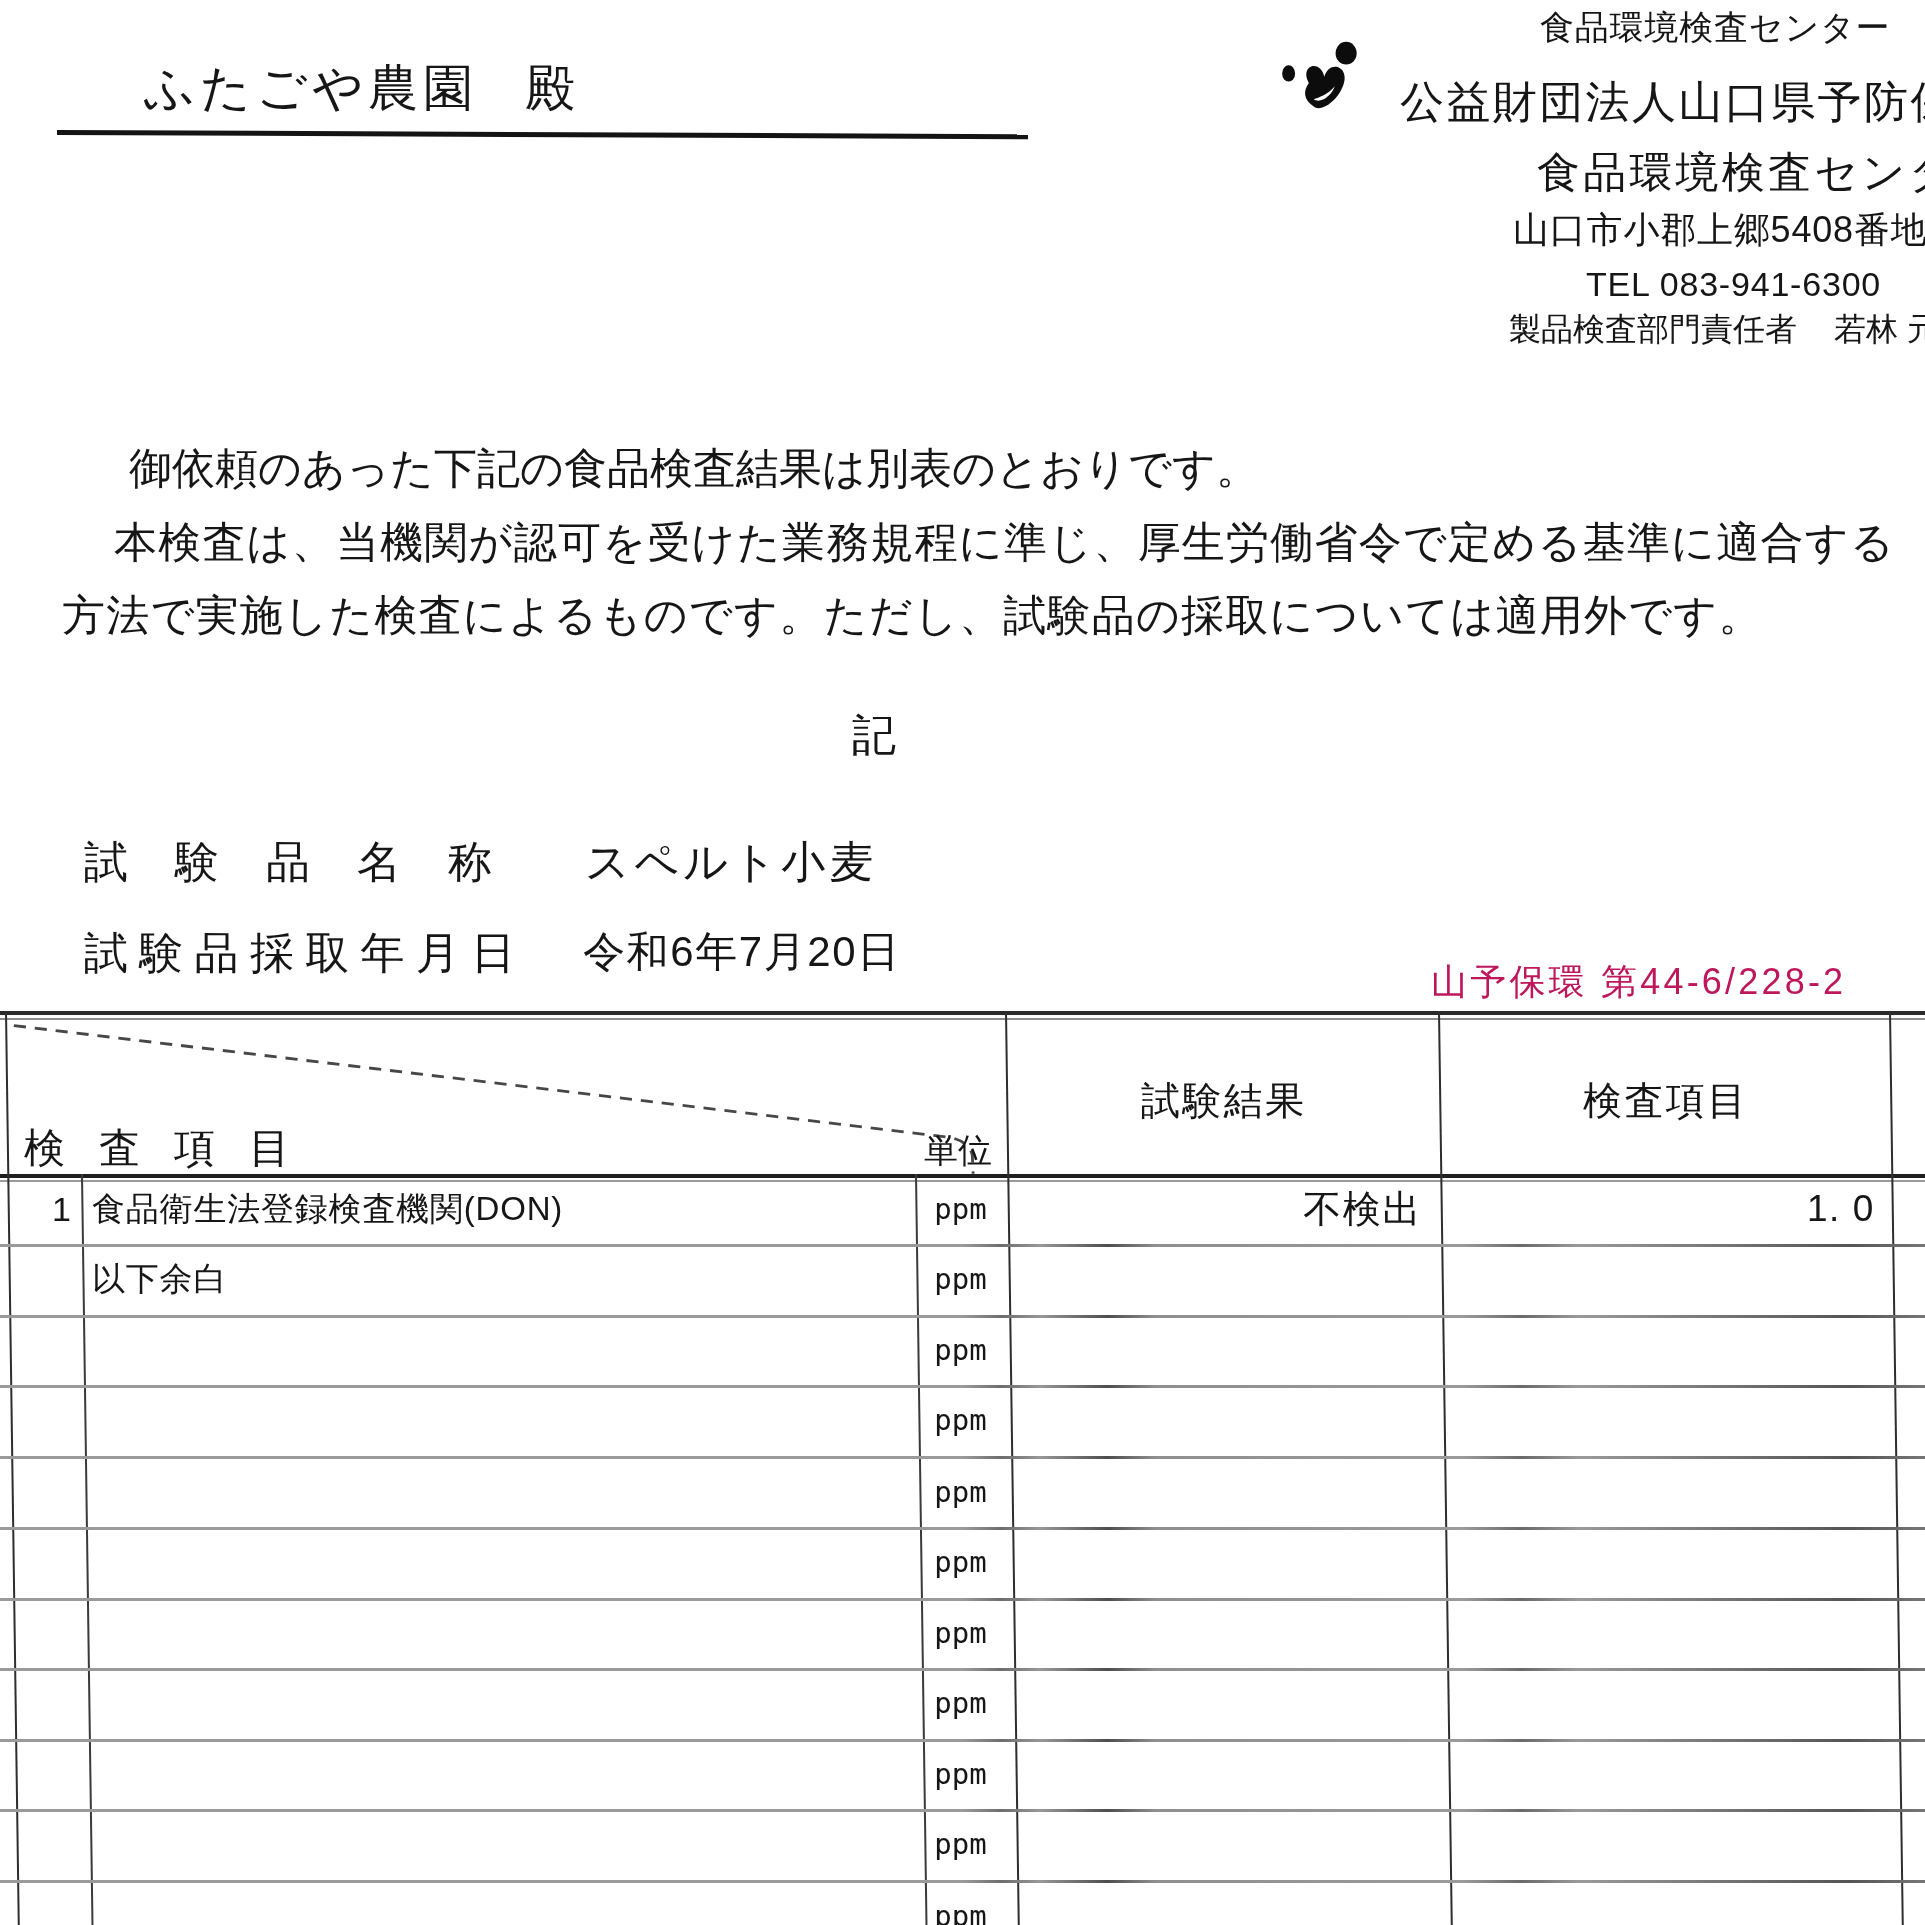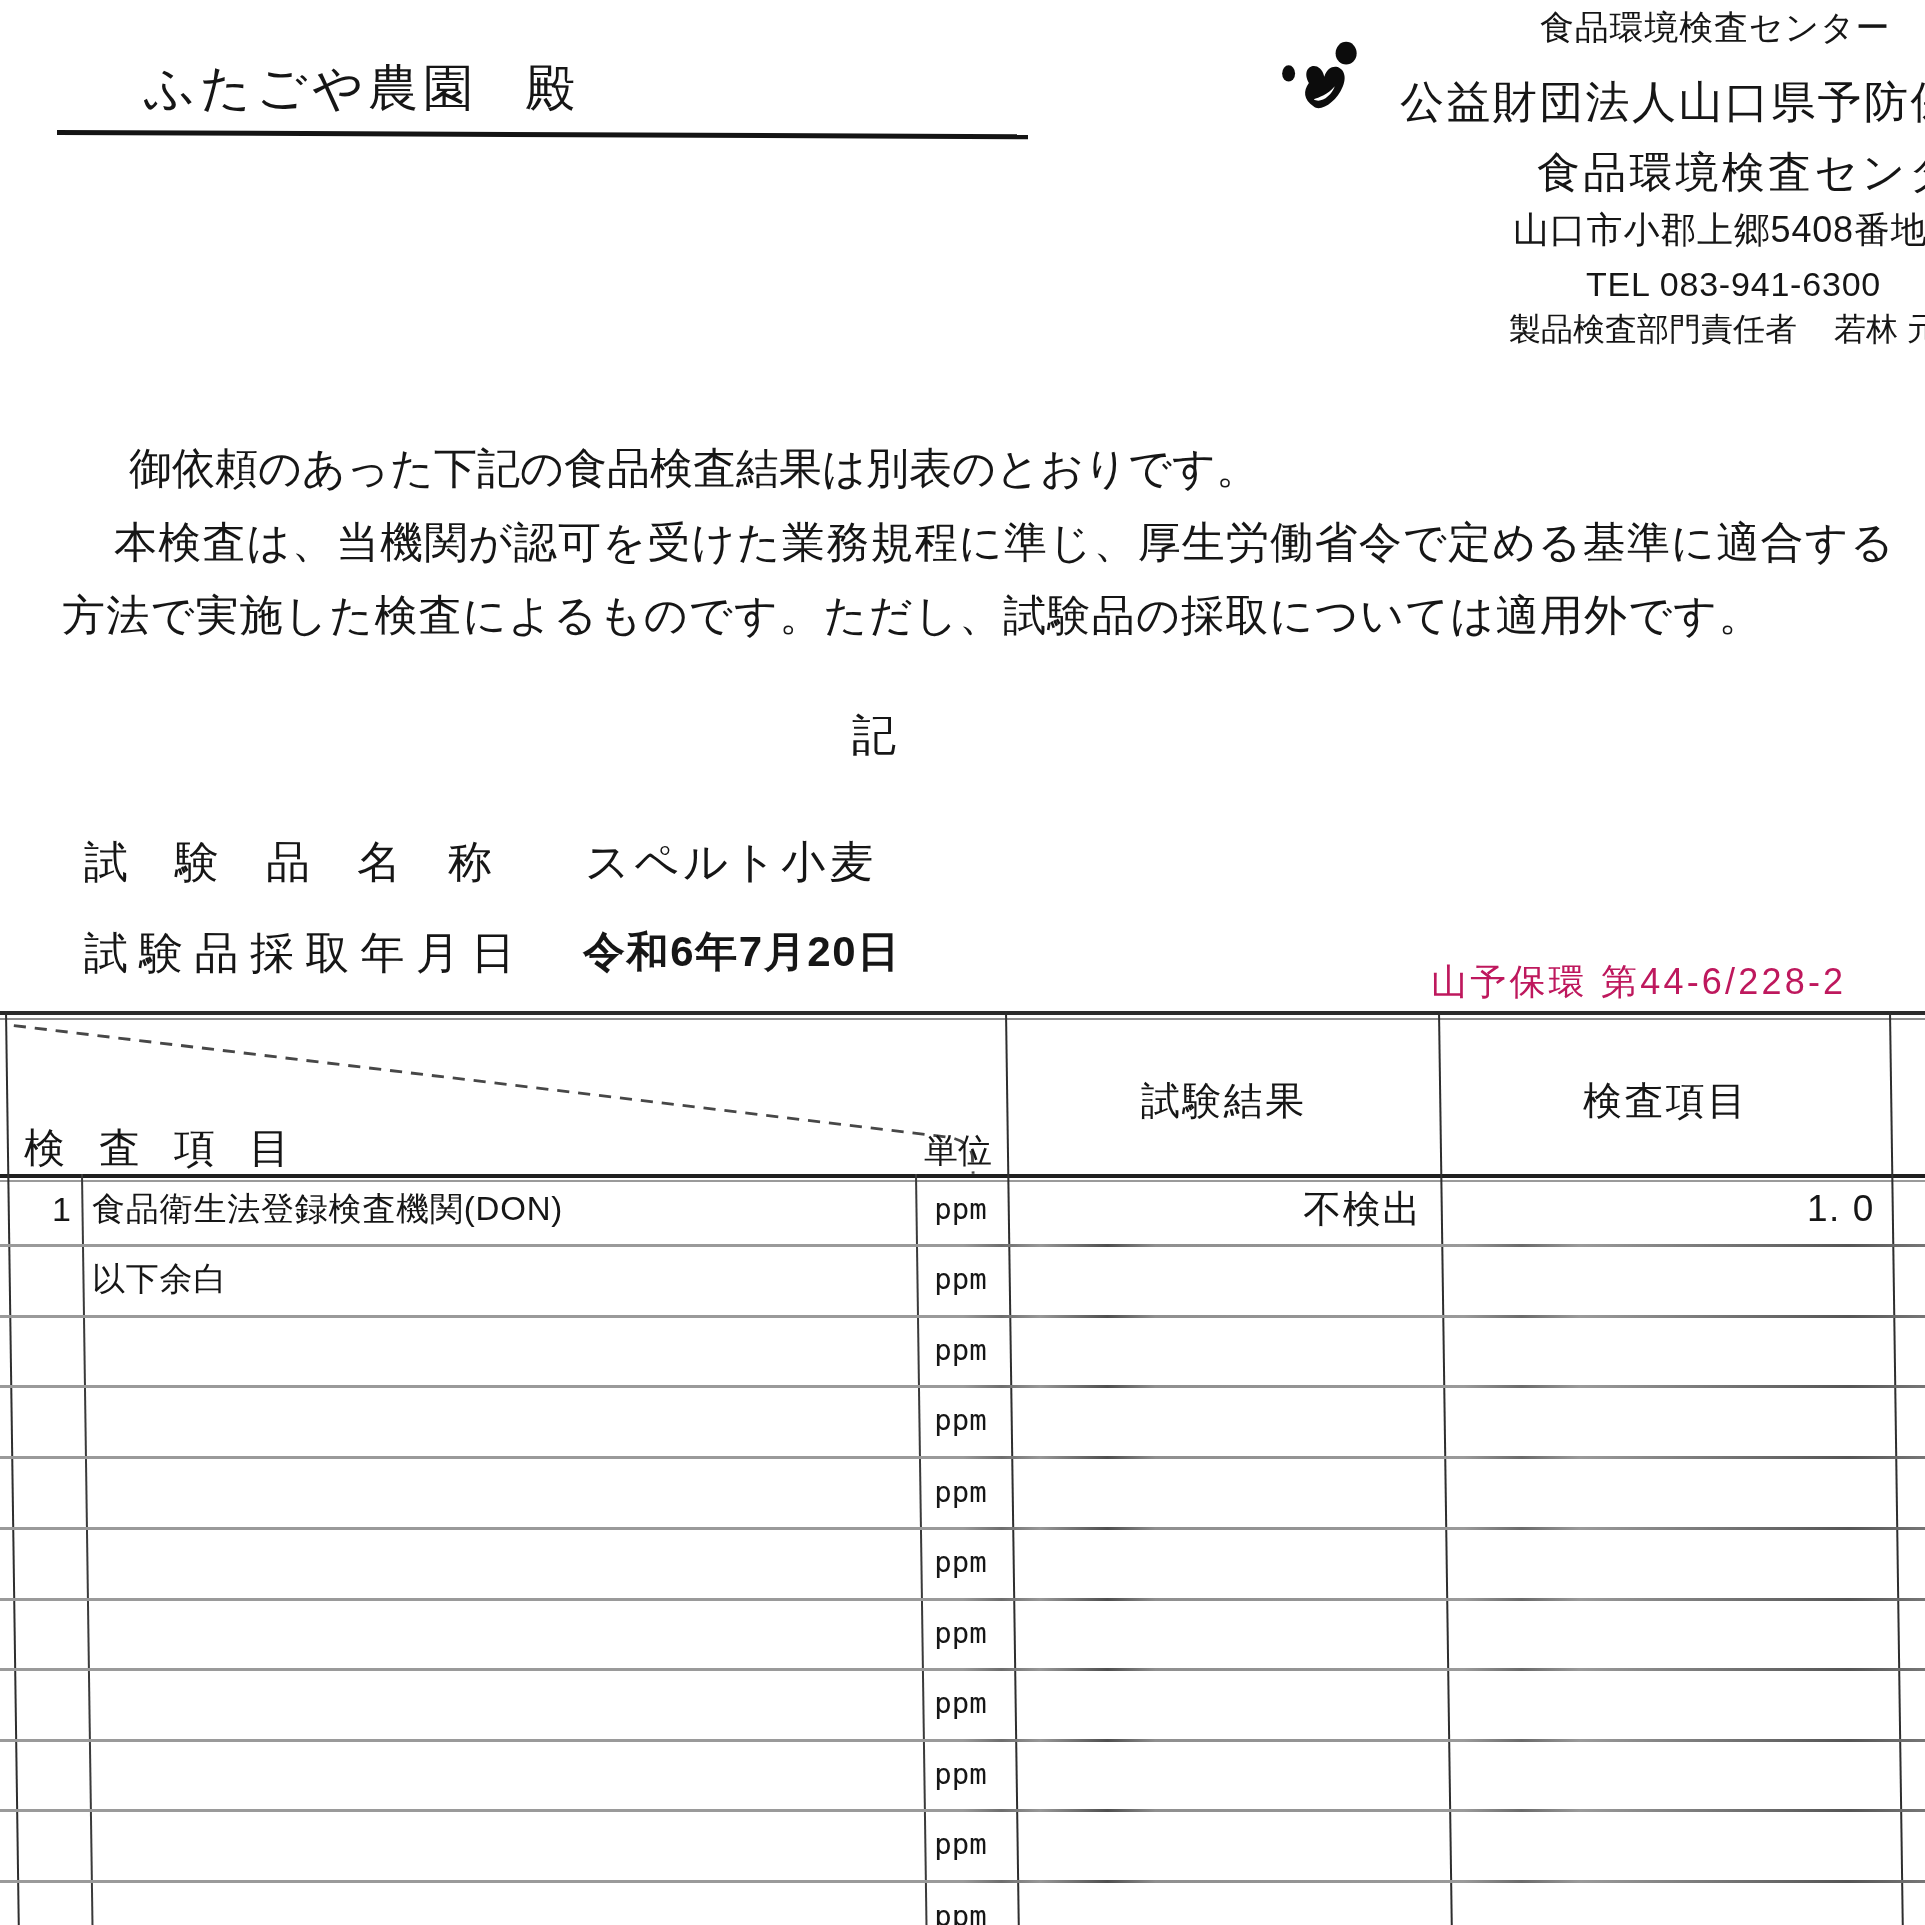--- a/index.html
+++ b/index.html
@@ -39,21 +39,21 @@
   
   .body-l1 { left: 129px; top: 440px; font-size: 43px; letter-spacing: 0px; }
   .body-l2 { left: 114px; top: 514px; font-size: 43px; letter-spacing: 1.2px; }
   .body-l3 { left: 62px;  top: 587px; font-size: 43px; letter-spacing: 1.2px; }
   .note-mark { left: 852px; top: 706px; font-size: 44px; }
 
   
   .sample-name-label { left: 84px; top: 833px; font-size: 44px; letter-spacing: 47px; }
   .sample-name-value { left: 585px; top: 833px; font-size: 44px; letter-spacing: 4px; }
   .sample-date-label { left: 84px; top: 924px; font-size: 44px; letter-spacing: 11.3px; }
-  .sample-date-value { left: 583px; top: 924px; font-size: 42px; letter-spacing: 1.6px; font-weight: bold; }
+  .sample-date-value { left: 583px; top: 924px; font-size: 42px; letter-spacing: 1.6px; }
 
   
   .doc-number {
     left: 1431px; top: 958px; font-size: 36px; letter-spacing: 3.2px;
     color: #be185d; filter: blur(0.6px);
   }
 
   
   .hline { position: absolute; left: 0; width: 1926px; }
   .tbl-top-a       { top: 1011px; height: 4px; background: #2b2b2b; }

